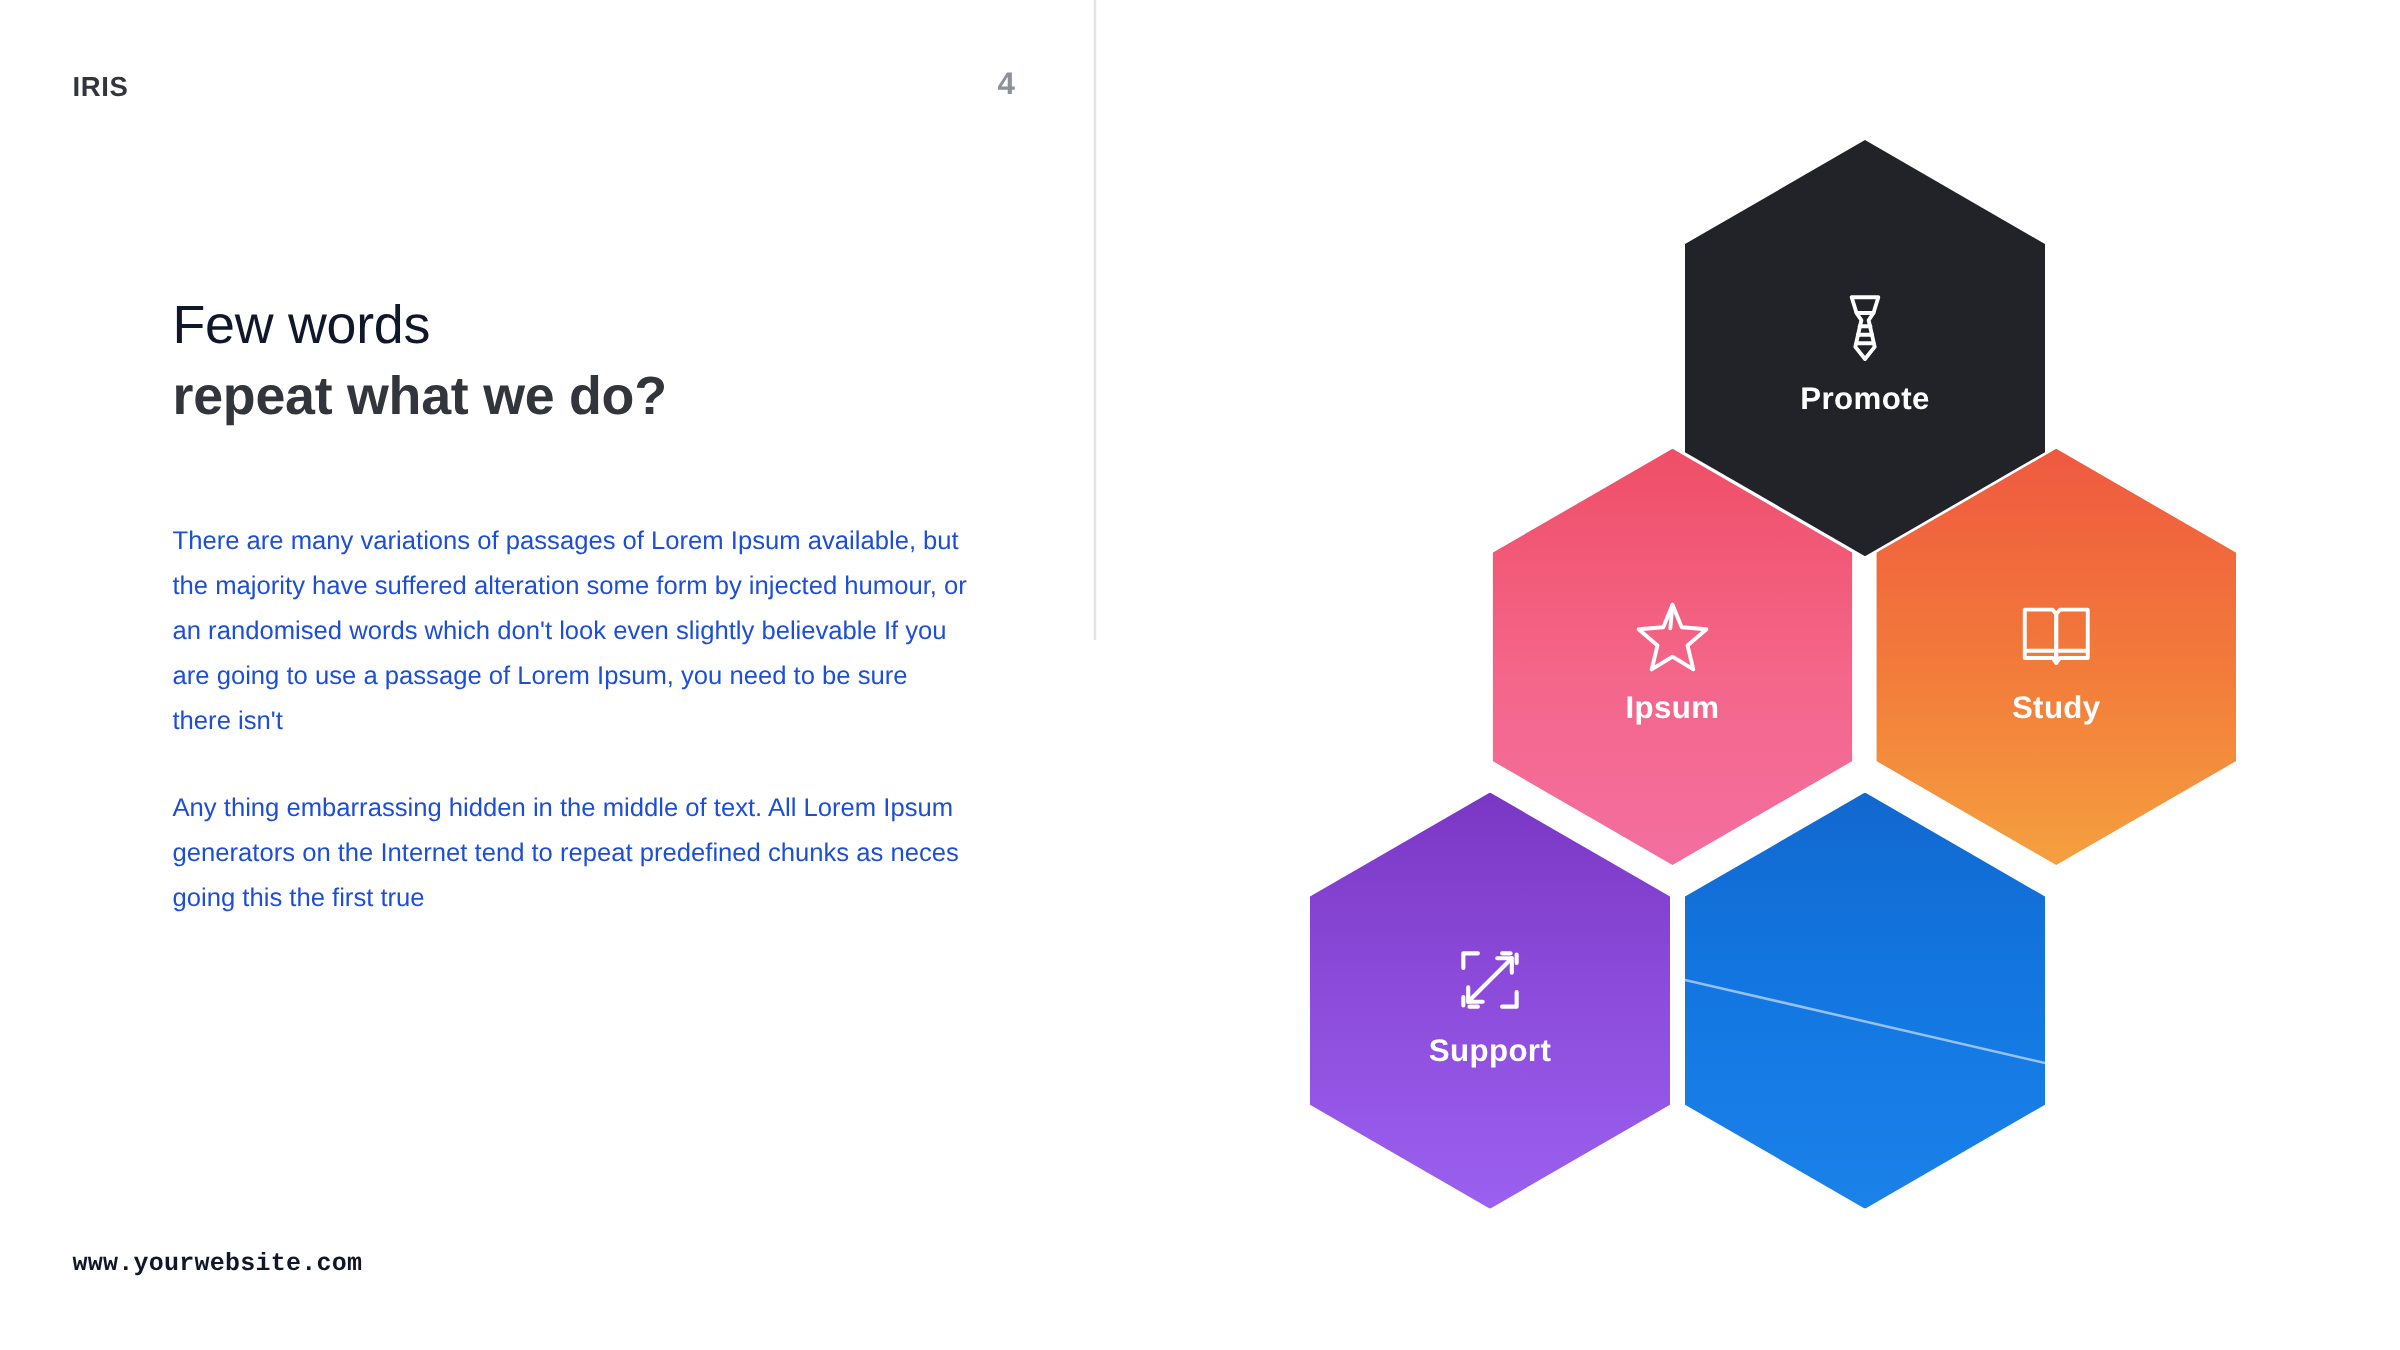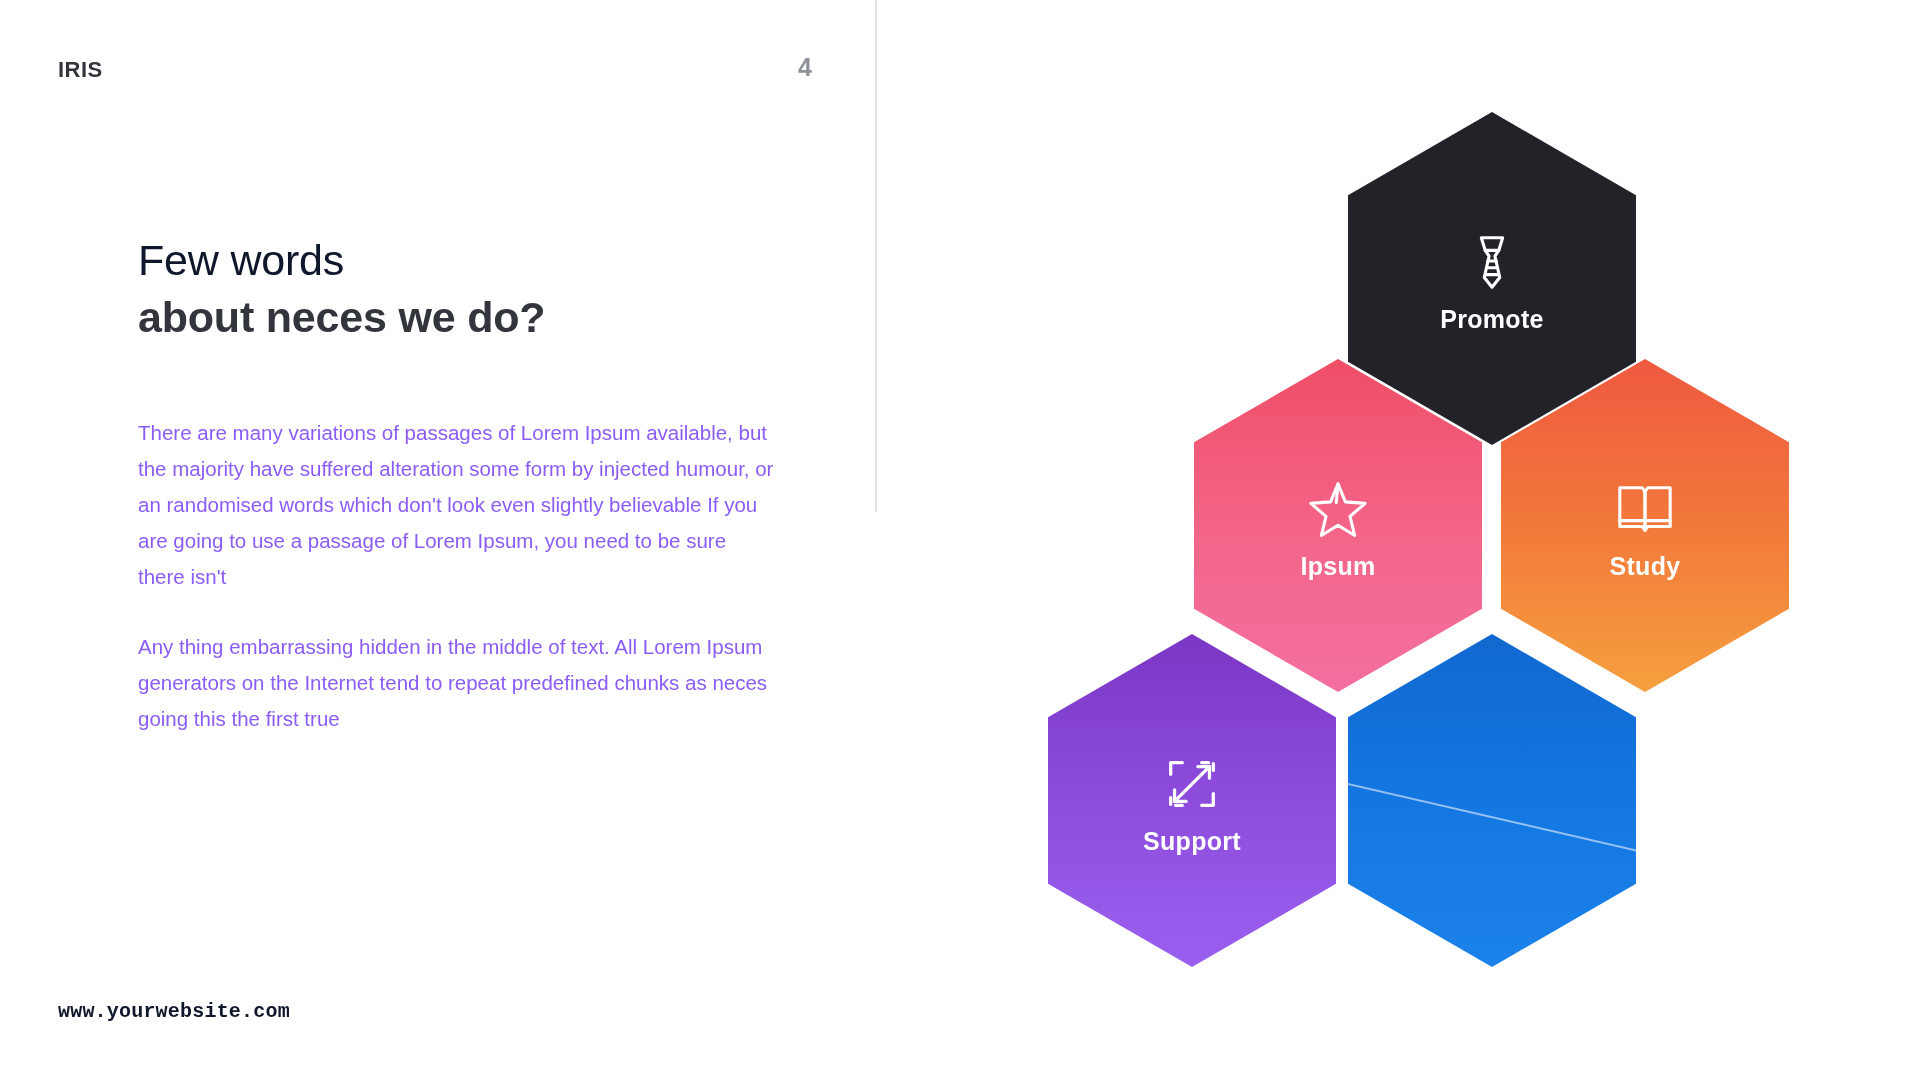--- a/index.html
+++ b/index.html
@@ -78,21 +78,21 @@
 
   .body-copy {
     position: absolute;
     left: 138px;
     top: 415px;
     width: 640px;
   }
   .body-paragraph {
     font-size: 20.5px;
     line-height: 36px;
-    color: #8b5cf6;
+    color: #1d4ed8;
     margin: 0 0 34px 0;
     font-weight: 400;
   }
   .body-paragraph:last-child { margin-bottom: 0; }
 
   .footer-url {
     position: absolute;
     left: 58px;
     top: 1000px;
     font-size: 20px;
@@ -186,21 +186,21 @@
 <body>
 
 <div class="slide">
 
   <div class="brand-logo">IRIS</div>
   <div class="page-number">4</div>
   <div class="divider-line"></div>
 
   <div class="headline">
     <span class="headline-line1">Few words</span>
-    <span class="headline-line2">about neces we do?</span>
+    <span class="headline-line2">repeat what we do?</span>
   </div>
 
   <div class="body-copy">
     <p class="body-paragraph">There are many variations of passages of Lorem Ipsum available, but the majority have suffered alteration some form by injected humour, or an randomised words which don't look even slightly believable If you are going to use a passage of Lorem Ipsum, you need to be sure there isn't</p>
     <p class="body-paragraph">Any thing embarrassing hidden in the middle of text. All Lorem Ipsum generators on the Internet tend to repeat predefined chunks as neces going this the first true</p>
   </div>
 
   <div class="footer-url">www.yourwebsite.com</div>
 
   <div class="hex-cluster">

